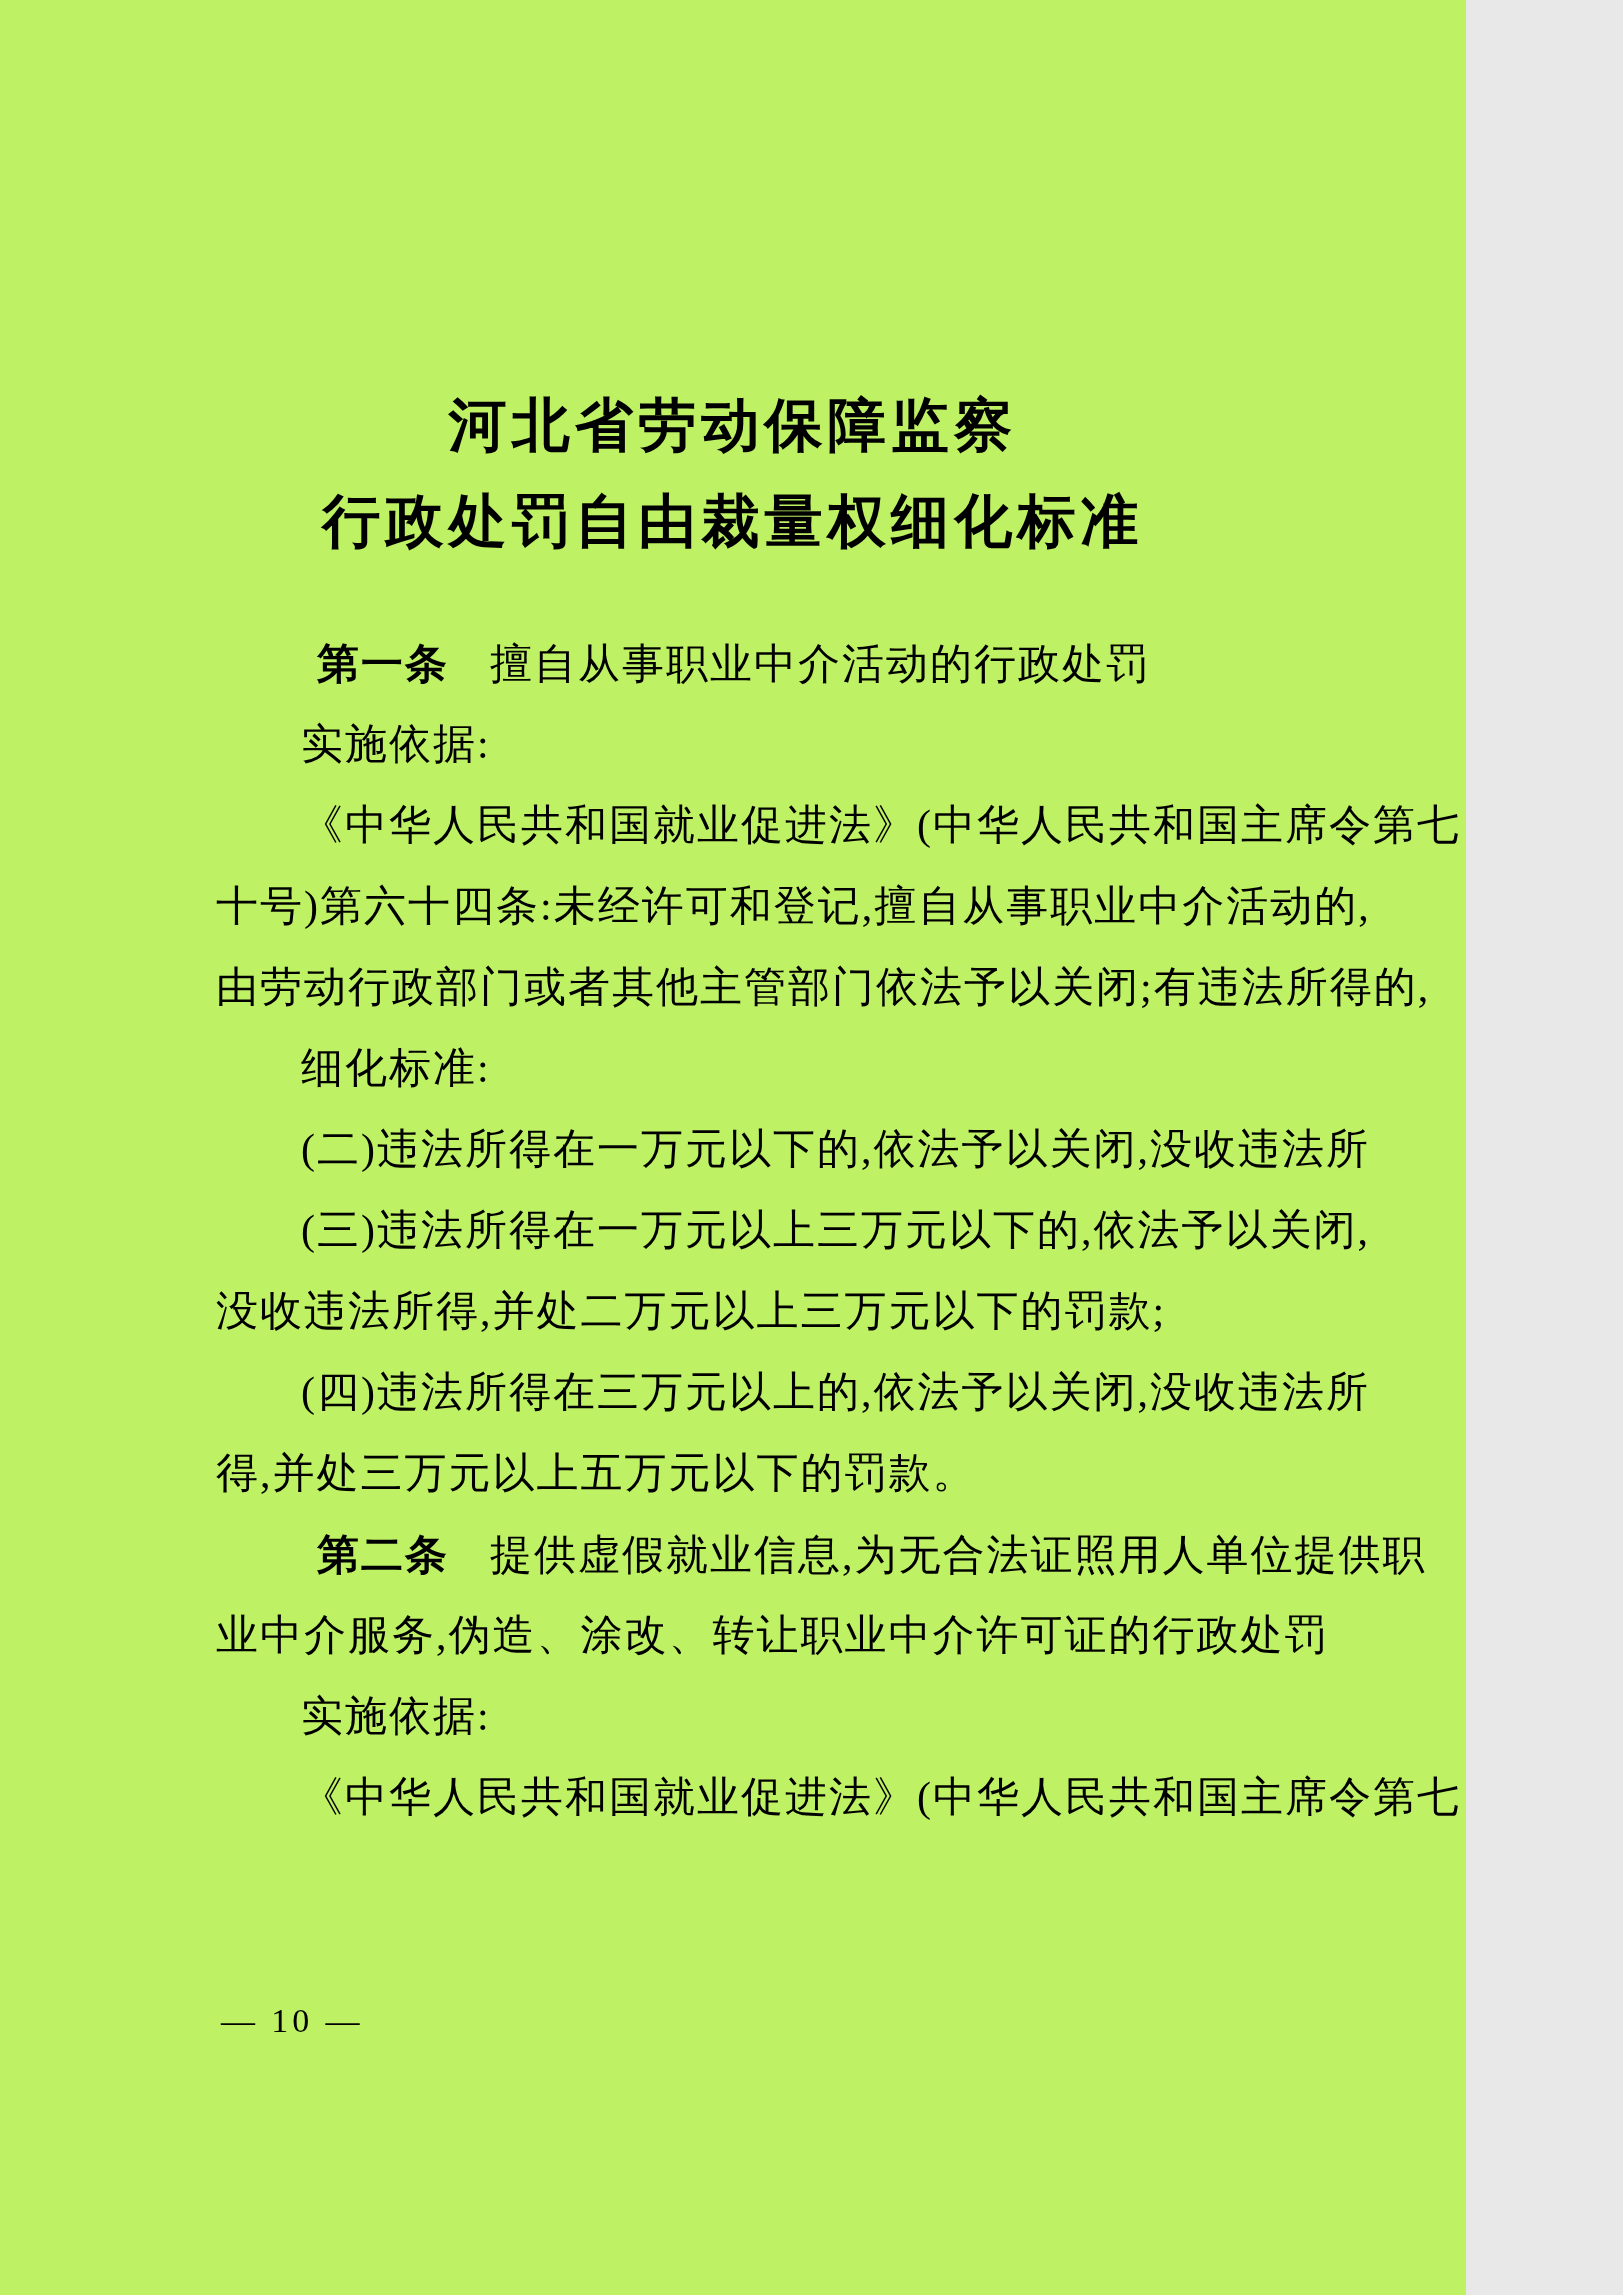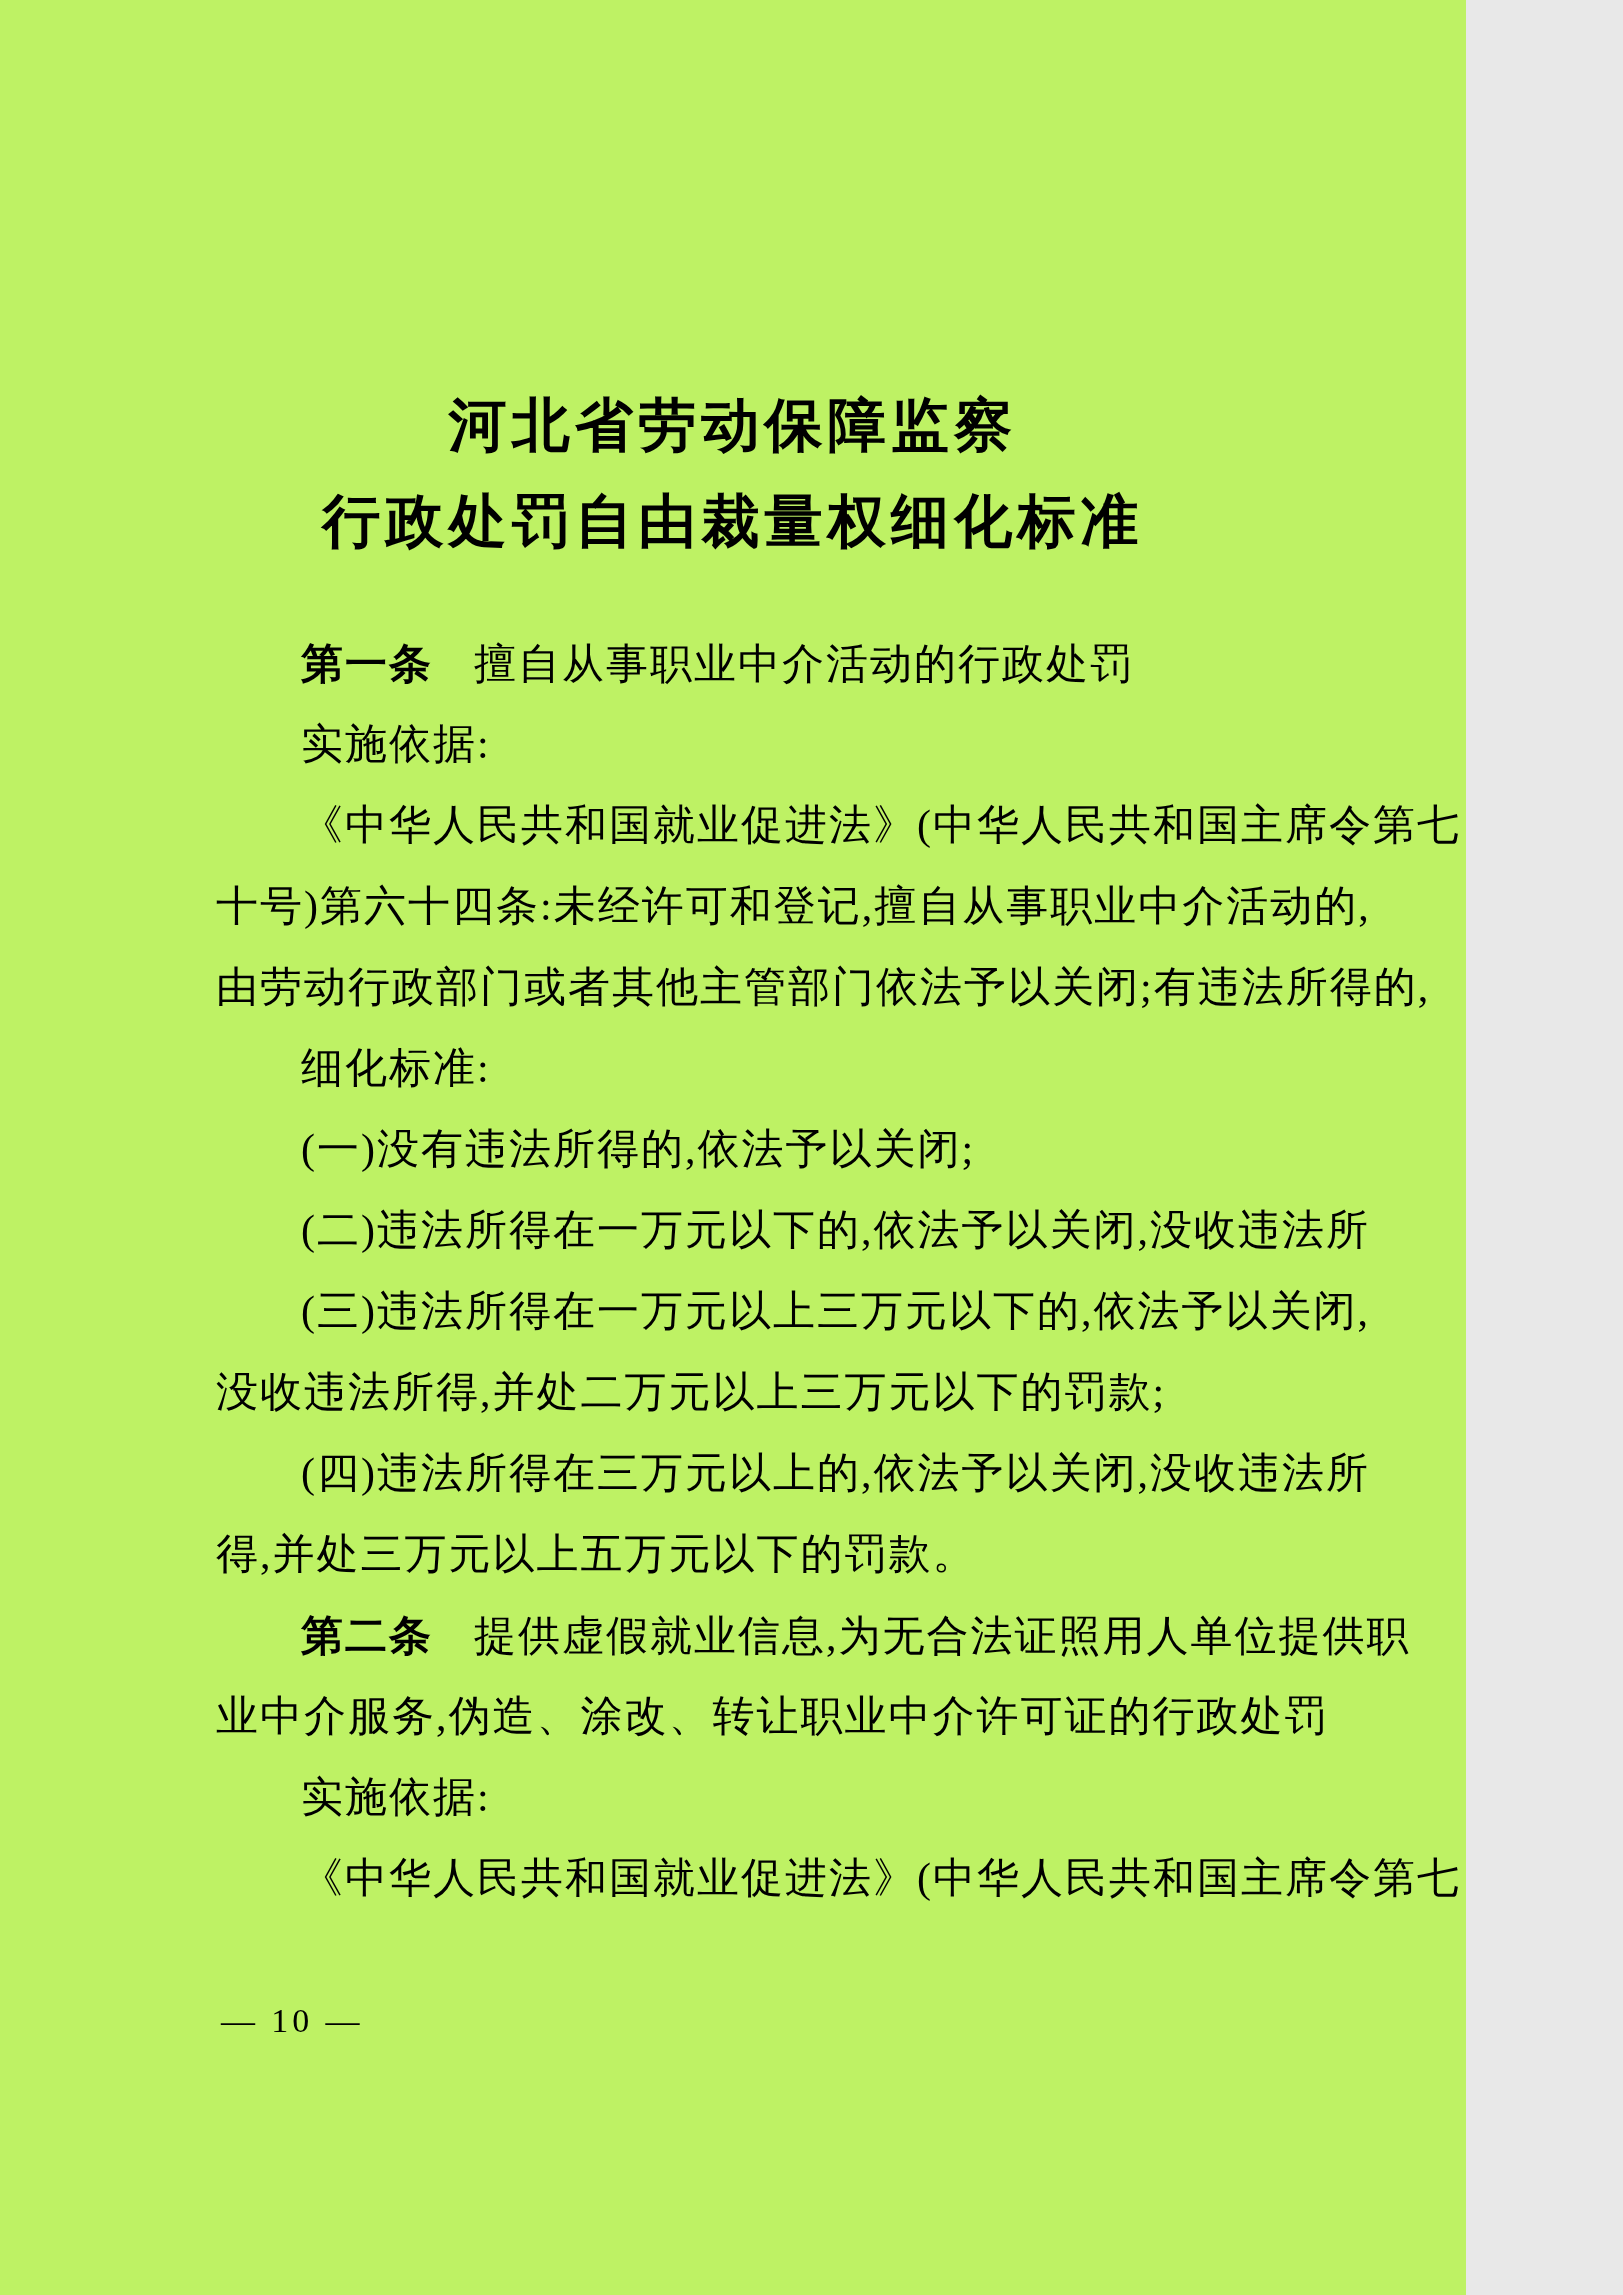--- a/index.html
+++ b/index.html
@@ -41,20 +41,21 @@
     height: 81px;
     white-space: nowrap;
   }
   .body-line.indented {
     padding-left: 85px;
   }
   .article-label {
     font-weight: 700;
     font-family: "Liberation Sans", "DejaVu Sans", sans-serif;
     margin-right: 41px;
+    margin-left: 16px;
   }
   .page-footer {
     position: absolute;
     top: 2000px;
     left: 221px;
     font-size: 34px;
     line-height: 41px;
     letter-spacing: 3.9px;
     white-space: nowrap;
   }
@@ -69,21 +70,20 @@
     <div>行政处罚自由裁量权细化标准</div>
   </div>
 
   <div class="doc-body">
     <div class="body-line indented"><span class="article-label">第一条</span><span>擅自从事职业中介活动的行政处罚</span></div>
     <div class="body-line indented"><span>实施依据:</span></div>
     <div class="body-line indented"><span>《中华人民共和国就业促进法》(中华人民共和国主席令第七</span></div>
     <div class="body-line"><span>十号)第六十四条:未经许可和登记,擅自从事职业中介活动的,</span></div>
     <div class="body-line"><span>由劳动行政部门或者其他主管部门依法予以关闭;有违法所得的,</span></div>
     <div class="body-line indented"><span>细化标准:</span></div>
-    <div class="body-line indented"><span>(一)没有违法所得的,依法予以关闭;</span></div>
     <div class="body-line indented"><span>(二)违法所得在一万元以下的,依法予以关闭,没收违法所</span></div>
     <div class="body-line indented"><span>(三)违法所得在一万元以上三万元以下的,依法予以关闭,</span></div>
     <div class="body-line"><span>没收违法所得,并处二万元以上三万元以下的罚款;</span></div>
     <div class="body-line indented"><span>(四)违法所得在三万元以上的,依法予以关闭,没收违法所</span></div>
     <div class="body-line"><span>得,并处三万元以上五万元以下的罚款。</span></div>
     <div class="body-line indented"><span class="article-label">第二条</span><span>提供虚假就业信息,为无合法证照用人单位提供职</span></div>
     <div class="body-line"><span>业中介服务,伪造、涂改、转让职业中介许可证的行政处罚</span></div>
     <div class="body-line indented"><span>实施依据:</span></div>
     <div class="body-line indented"><span>《中华人民共和国就业促进法》(中华人民共和国主席令第七</span></div>
   </div>

